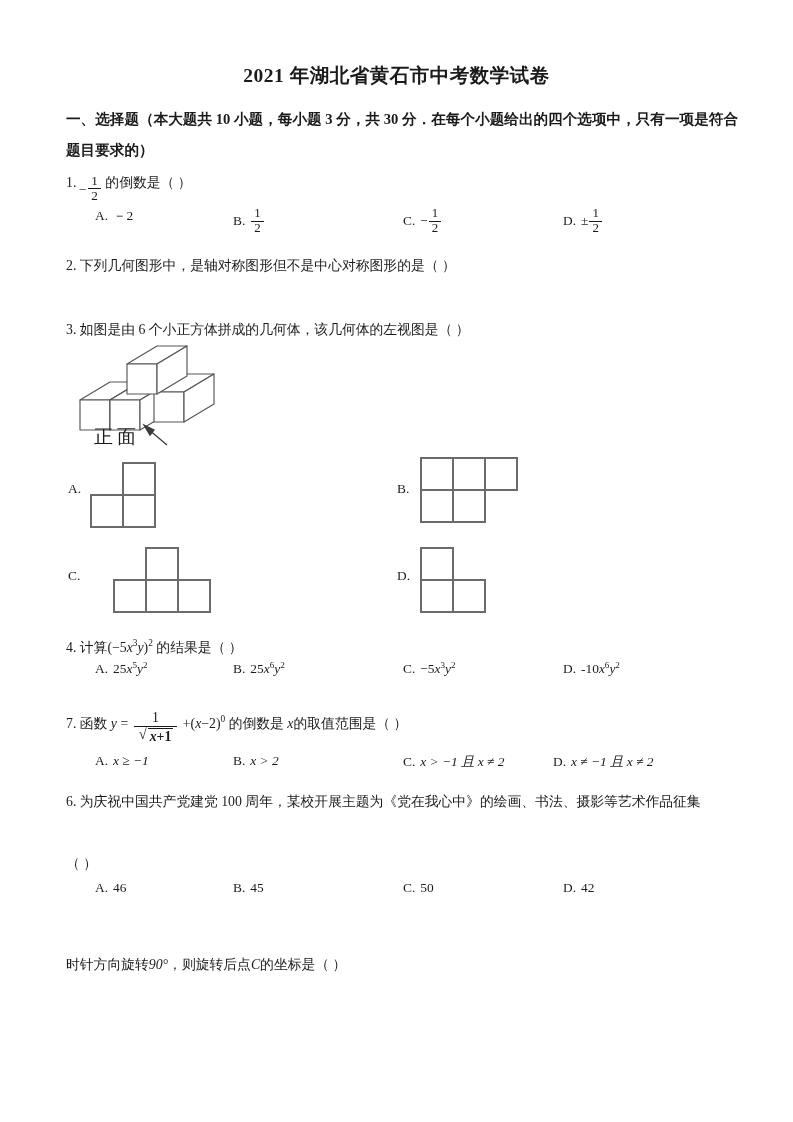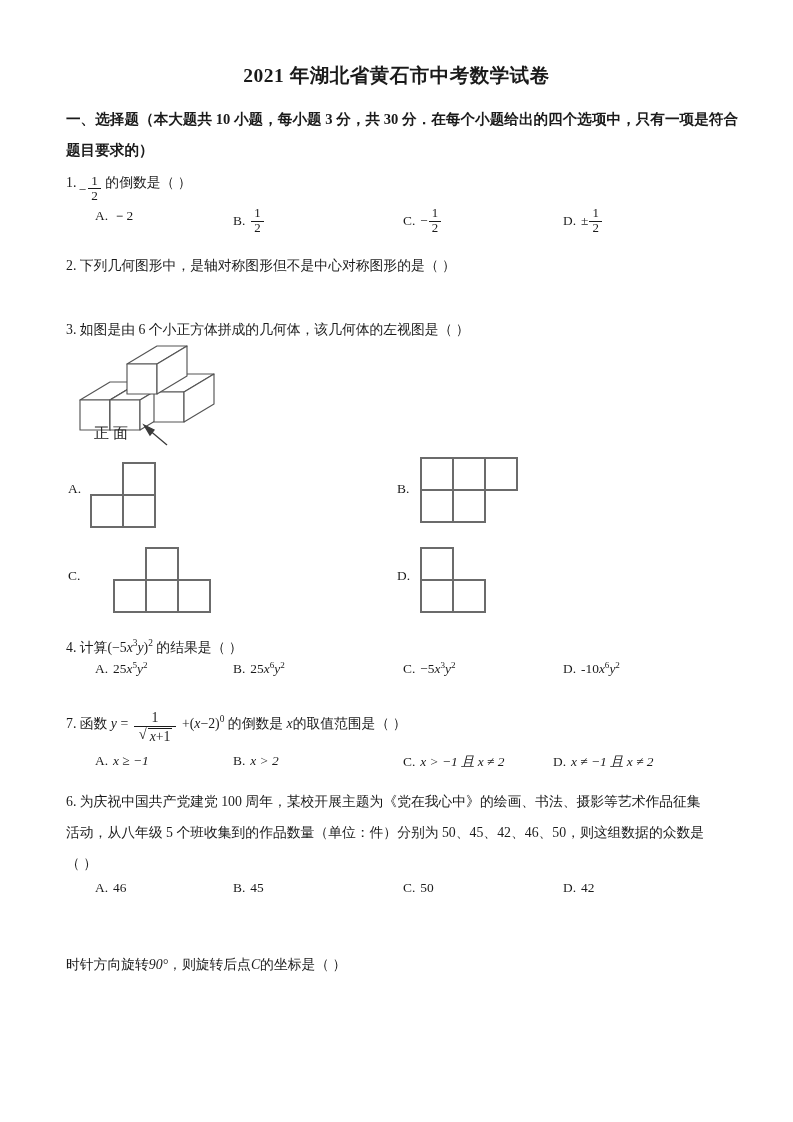--- a/index.html
+++ b/index.html
@@ -92,20 +92,21 @@
   .sqrtwrap {
     display: inline-block;
     position: relative;
     padding-left: 9px;
     margin-left: 1px;
   }
   .sqrtwrap > .bar {
     border-top: 1.1px solid #1a1a1a;
     padding: 0 2px 0 2px;
     display: inline-block;
+    font-weight: bold;
   }
   .radsign {
     position: absolute;
     left: 0;
     top: -1px;
     font-size: 1.05em;
   }
   .bigfrac {
     display: inline-block;
     vertical-align: -0.95em;
@@ -194,21 +195,21 @@
         <polygon points="55,22 85,4 115,4 85,22"></polygon>
         <polygon points="55,22 85,22 85,52 55,52"></polygon>
         <polygon points="85,22 115,4 115,34 85,52"></polygon>
       </g>
 
       <g stroke="#3a3a3a" stroke-width="1.3" fill="#3a3a3a">
         <line x1="95" y1="103" x2="76" y2="87"></line>
         <polygon points="72,83 82,88 78,93"></polygon>
       </g>
     </svg>
-    <div style="position:absolute; left:22px; top:82px; font-size:15px; letter-spacing:4px;">正面</div>
+    <div style="position:absolute; left:22px; top:82px; font-size:19px; letter-spacing:4px;">正面</div>
   </div>
 
   <span class="optfig-label" style="left:68px; top:481px;">A.</span>
   <div class="fig-grid" style="left:90px; top:458px;">
     <svg width="100" height="80" viewBox="0 0 100 80">
       <g fill="#ffffff" stroke="#6b6b6b" stroke-width="2">
         <rect x="33" y="5" width="32" height="32"></rect>
         <rect x="1" y="37" width="32" height="32"></rect>
         <rect x="33" y="37" width="32" height="32"></rect>
       </g>
@@ -274,21 +275,20 @@
     <span class="mi">x</span><span>的取值范围是（      ）</span>
   </div>
   <div class="opts" style="top:753px;">
     <span class="opt o1"><span class="lab">A.</span><span class="mi">x ≥ −1</span></span>
     <span class="opt o2"><span class="lab">B.</span><span class="mi">x &gt; 2</span></span>
     <span class="opt o3"><span class="lab">C.</span><span class="mi">x &gt; −1 且 x ≠ 2</span></span>
     <span class="opt o4" style="left:487px;"><span class="lab">D.</span><span class="mi">x ≠ −1 且 x ≠ 2</span></span>
   </div>
 
   <div class="q" style="top:787px;">6. 为庆祝中国共产党建党 100 周年，某校开展主题为《党在我心中》的绘画、书法、摄影等艺术作品征集</div>
-  <div class="q" style="top:818px;">活动，从八年级 5 个班收集到的作品数量（单位：件）分别为 50、45、42、46、50，则这组数据的众数是</div>
   <div class="q" style="top:849px;">（      ）</div>
   <div class="opts" style="top:880px;">
     <span class="opt o1"><span class="lab">A.</span><span>46</span></span>
     <span class="opt o2"><span class="lab">B.</span><span>45</span></span>
     <span class="opt o3"><span class="lab">C.</span><span>50</span></span>
     <span class="opt o4"><span class="lab">D.</span><span>42</span></span>
   </div>
 
   <div class="q" style="top:950px;">
     <span>时针方向旋转</span><span class="mi">90°</span><span>，则旋转后点</span><span class="mi">C</span><span>的坐标是（      ）</span>

